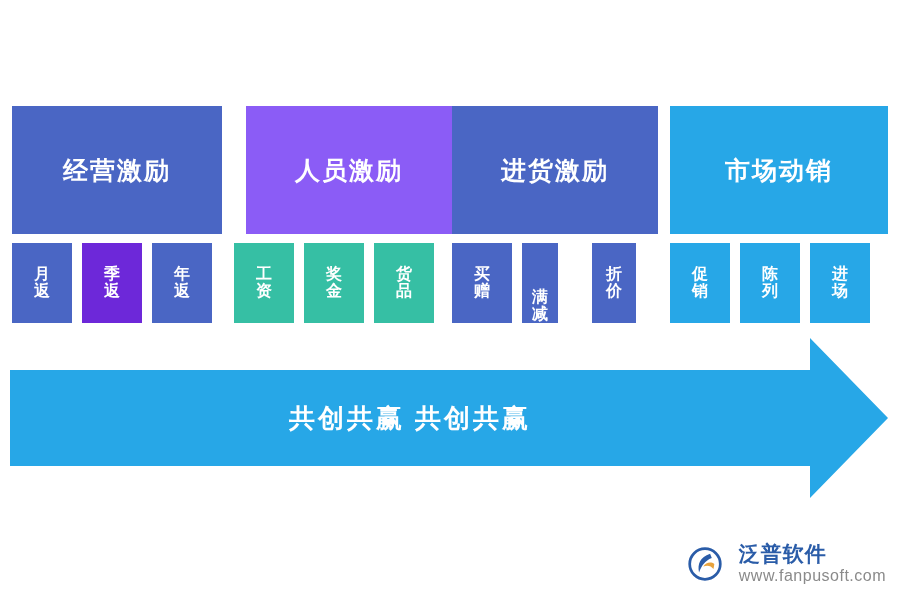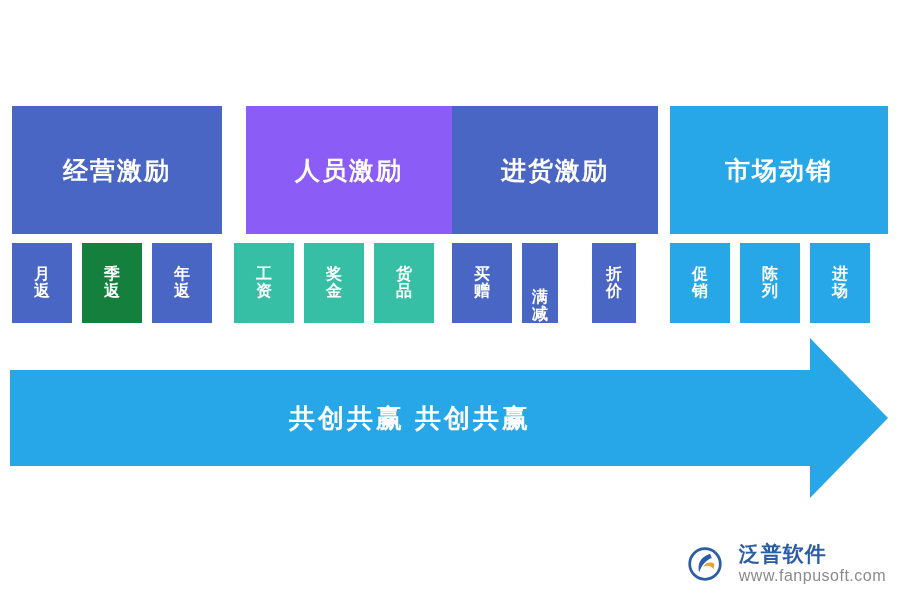--- a/index.html
+++ b/index.html
@@ -142,21 +142,21 @@
     </div>
     <div class="cat" style="left:658px;width:218px;background:#27a7e7;">
       <span>市场动销</span>
     </div>
   </div>
 
   <div class="sub-row">
     <div class="sub" style="left:0px;width:60px;background:#4a66c4;">
       <span>月返</span>
     </div>
-    <div class="sub" style="left:70px;width:60px;background:#15803d;">
+    <div class="sub" style="left:70px;width:60px;background:#6d28d9;">
       <span>季返</span>
     </div>
     <div class="sub" style="left:140px;width:60px;background:#4a66c4;">
       <span>年返</span>
     </div>
     <div class="sub" style="left:222px;width:60px;background:#36bfa4;">
       <span>工资</span>
     </div>
     <div class="sub" style="left:292px;width:60px;background:#36bfa4;">
       <span>奖金</span>

